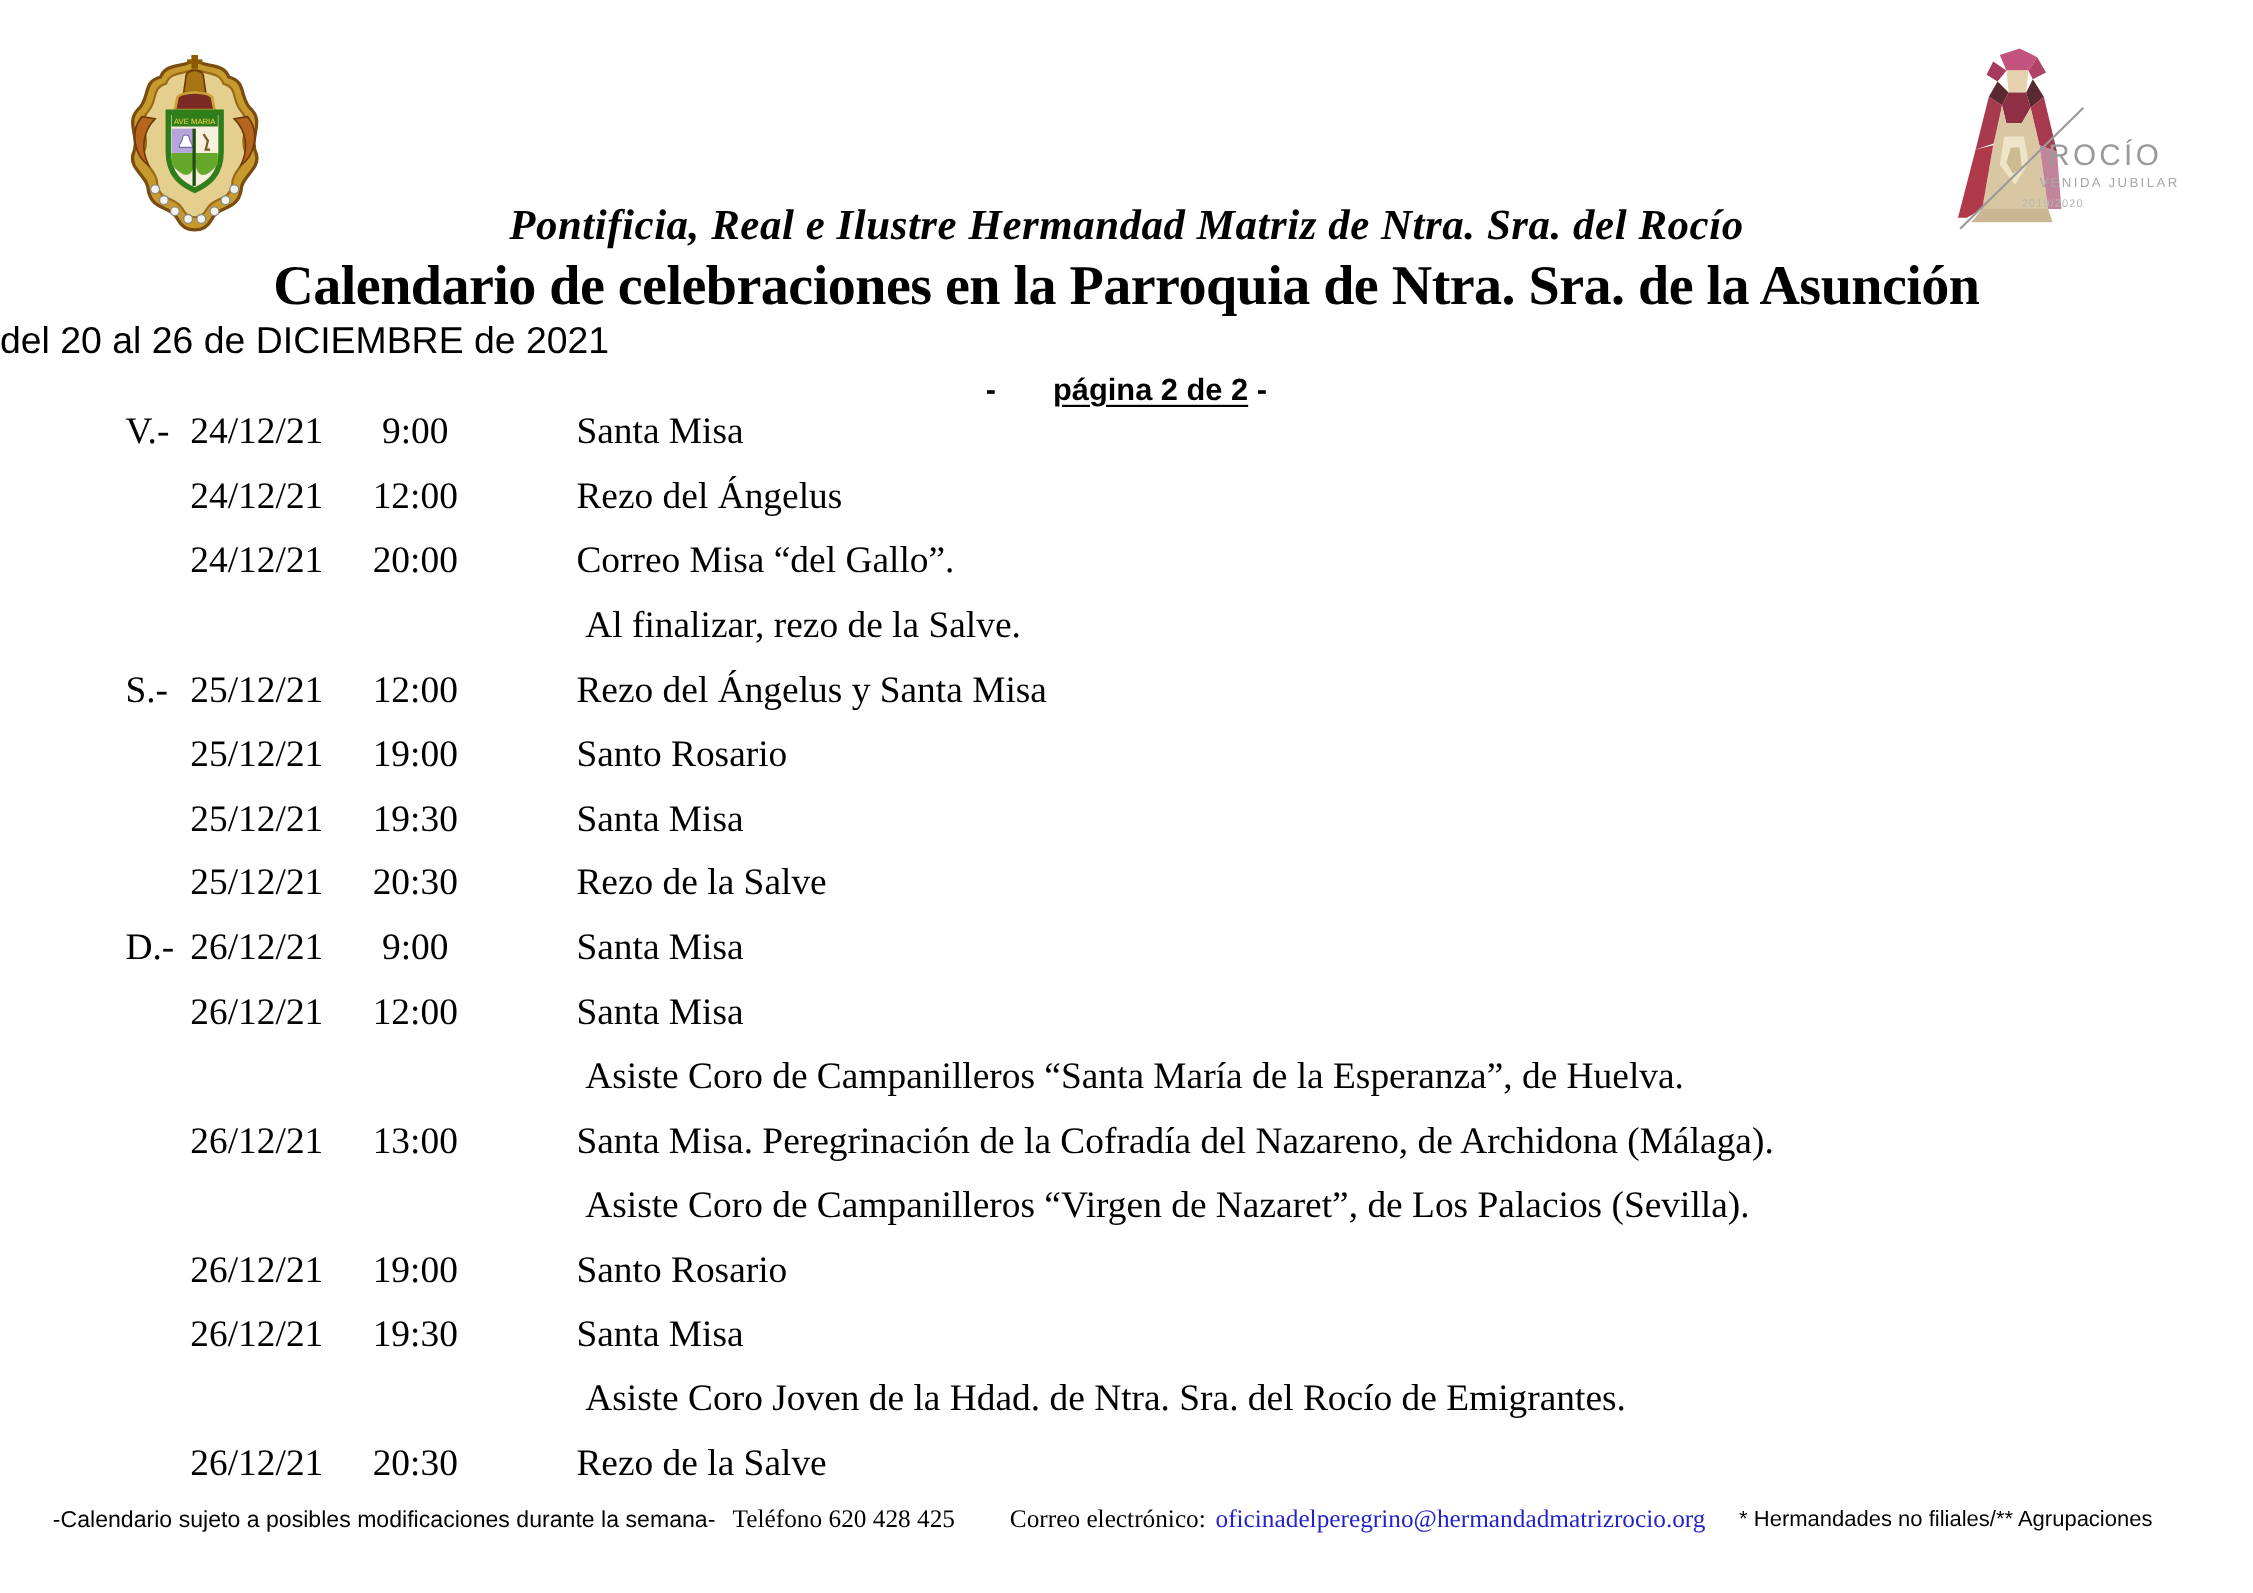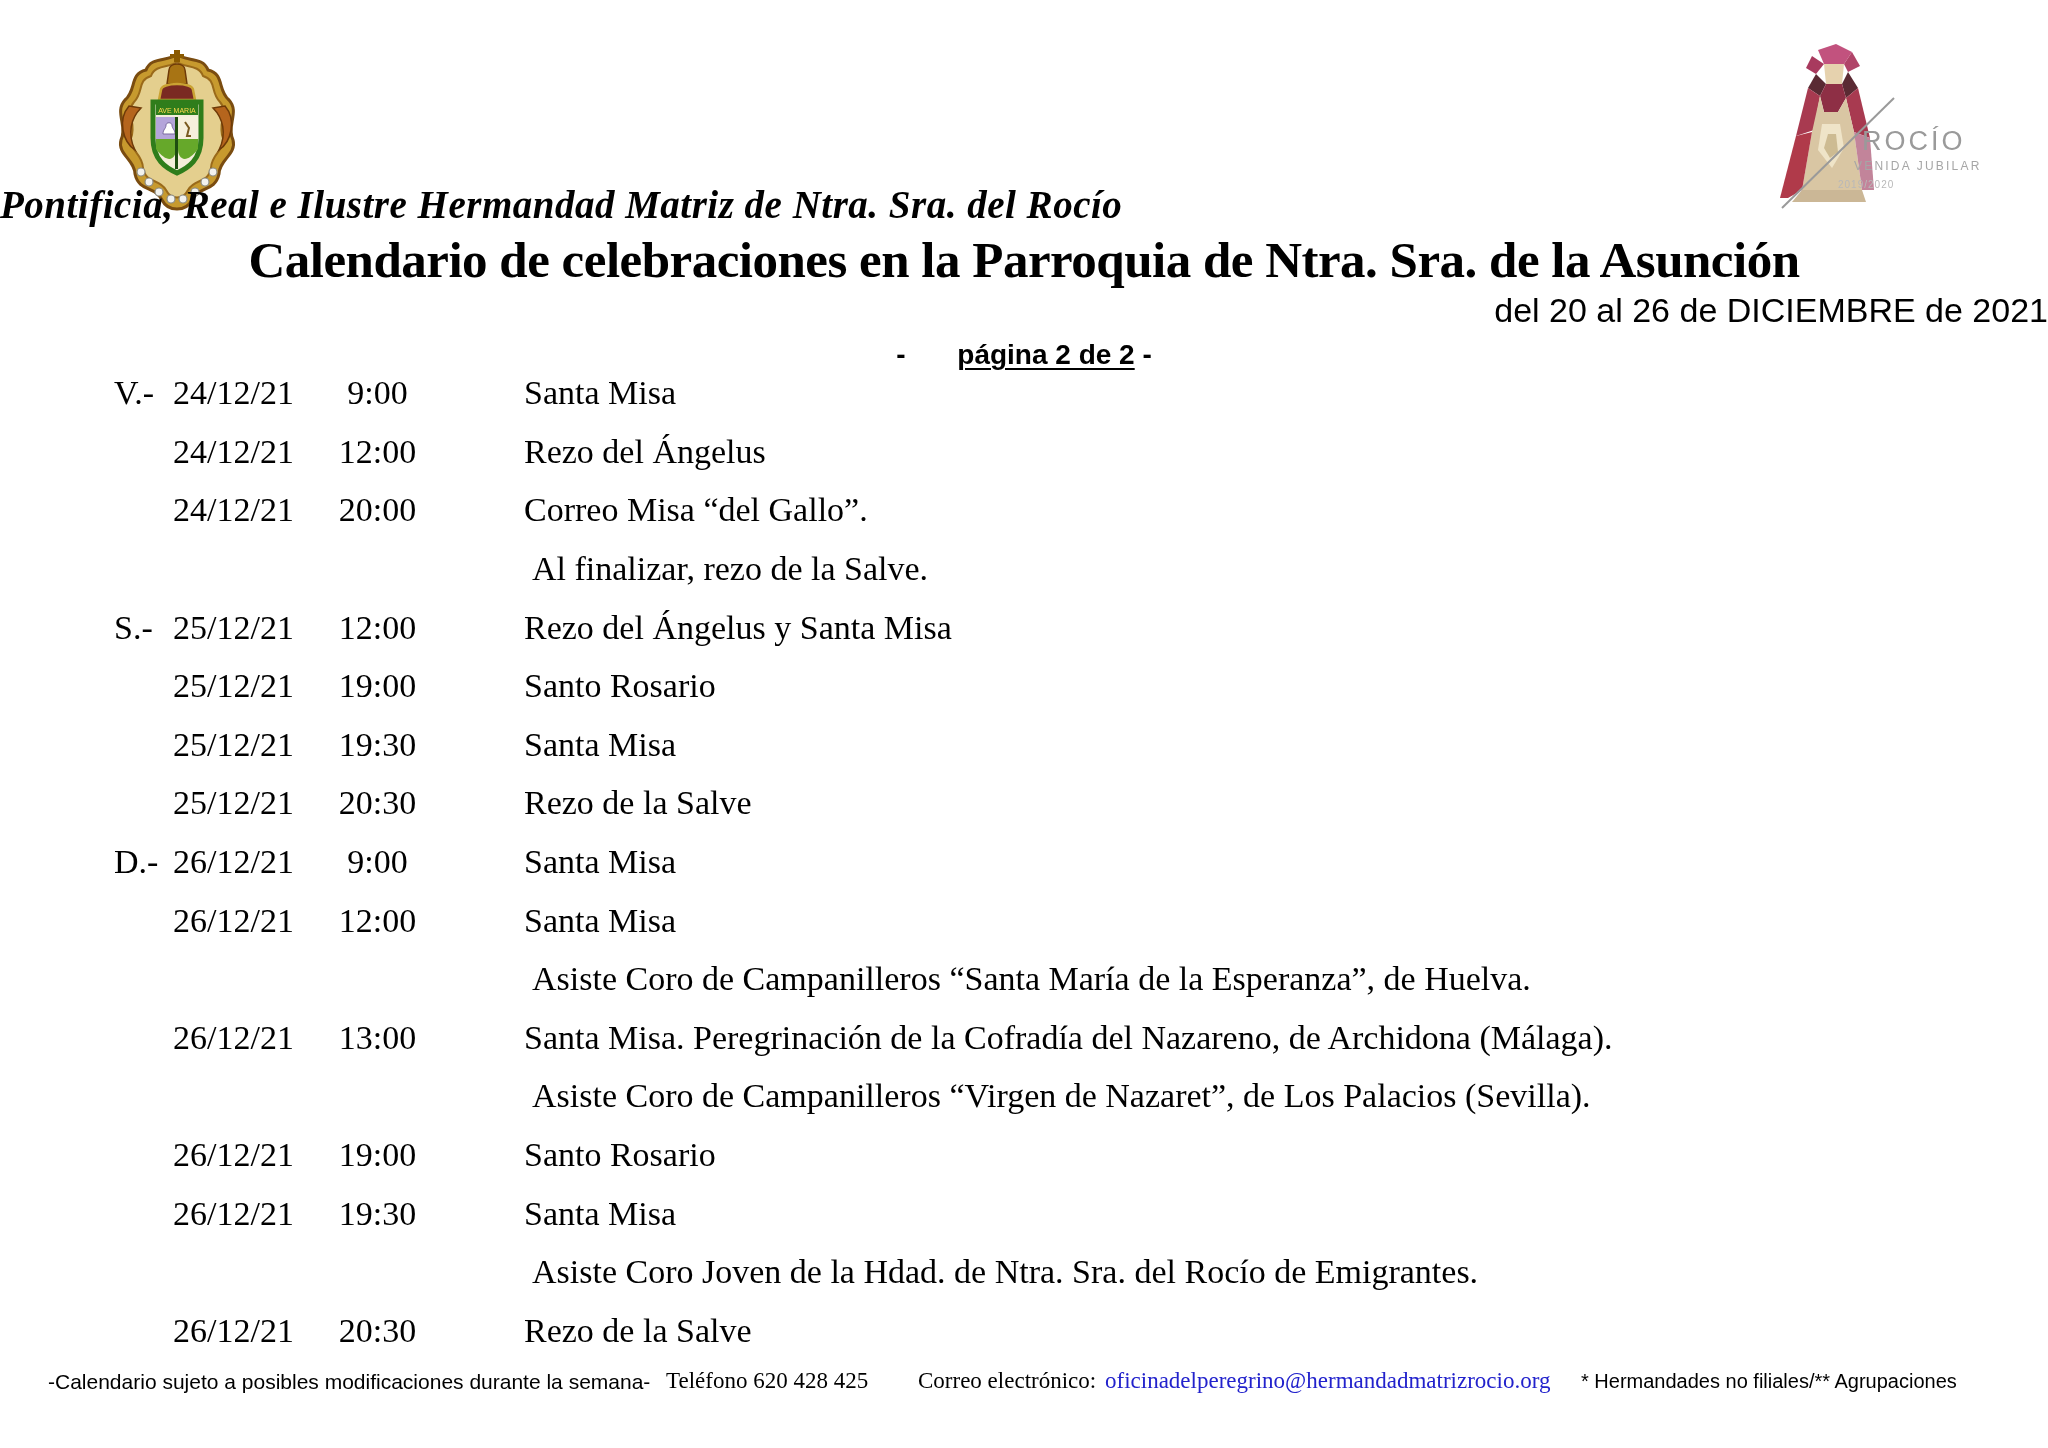--- a/index.html
+++ b/index.html
@@ -9,33 +9,33 @@
     position:relative;overflow:hidden;
   }
   .page{position:absolute;inset:0;background:#fff;}
 
   
   .crest{position:absolute;left:113px;top:46px;width:128px;height:176px;}
   .rocio-logo{position:absolute;left:1766px;top:40px;width:215px;height:175px;}
 
   
   .org-title{
-    position:absolute;top:182px;left:0;width:100%;
+    position:absolute;top:182px;left:0;width:100%;text-align:center;
     font-family:"Liberation Serif", serif;
     font-style:italic;font-weight:bold;font-size:39px;letter-spacing:.5px;
     white-space:nowrap;
   }
   .main-title{
     position:absolute;top:231px;left:0;width:100%;text-align:center;margin:0;
     font-family:"Liberation Serif", serif;
     font-weight:bold;font-size:51px;letter-spacing:-0.5px;
     white-space:nowrap;
   }
   .date-range{
-    position:absolute;top:291px;left:0;width:100%;text-align:right;
+    position:absolute;top:291px;left:0;width:100%;text-align:left;
     font-family:"Liberation Sans", sans-serif;font-size:34px;
     white-space:nowrap;
   }
   .page-indicator{
     position:absolute;top:339px;left:0;width:100%;text-align:center;
     font-family:"Liberation Sans", sans-serif;font-weight:bold;font-size:28px;
     white-space:nowrap;
   }
   .page-indicator .u{text-decoration:underline;text-underline-offset:4px;text-decoration-thickness:2px;margin-left:44px;}
 

